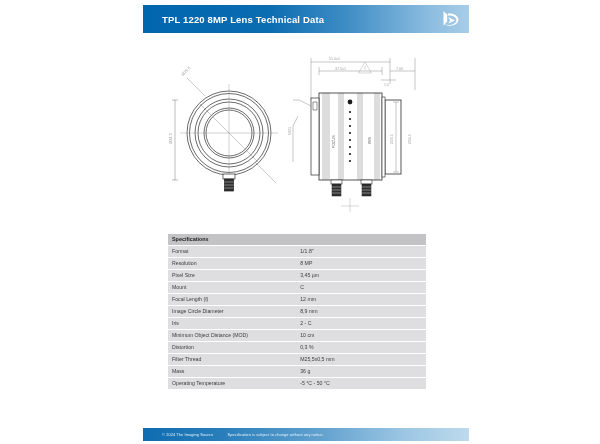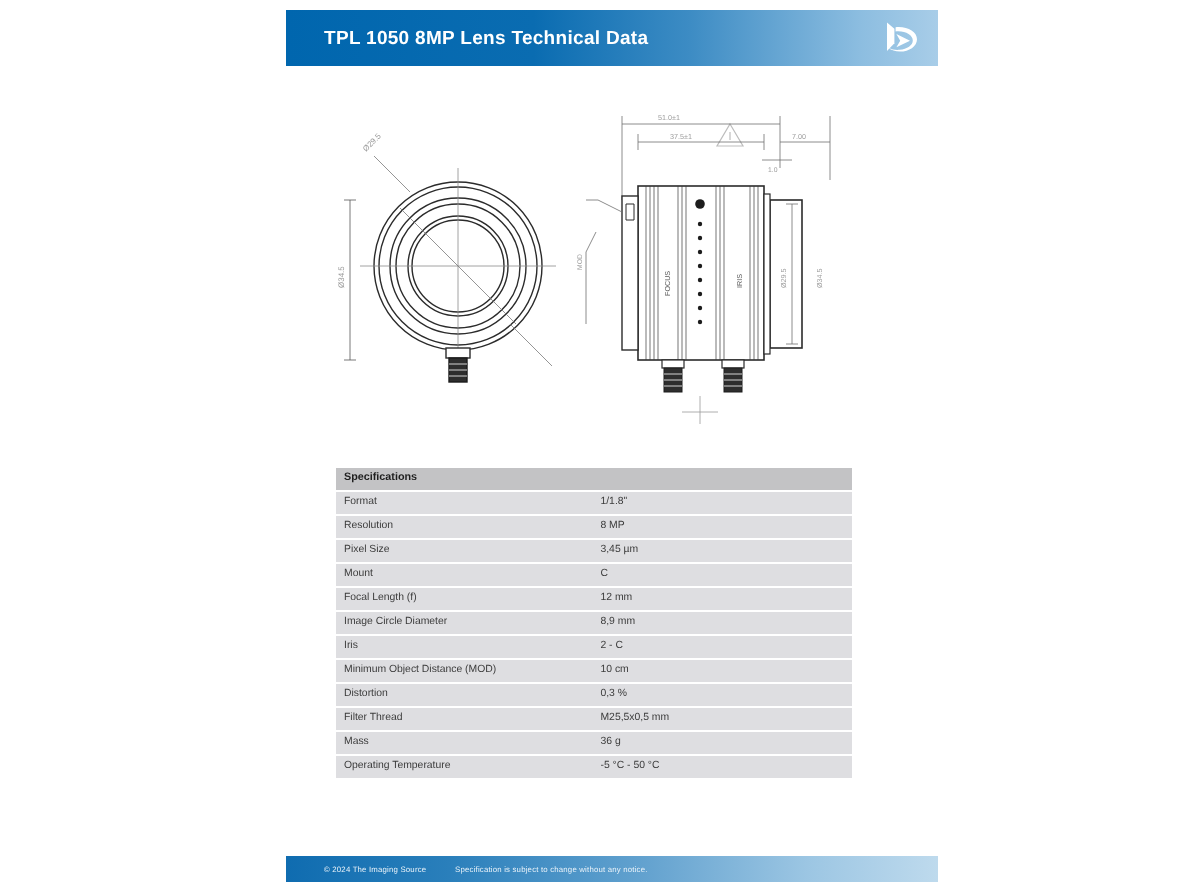--- a/index.html
+++ b/index.html
@@ -109,21 +109,21 @@
     letter-spacing: 0.1px;
   }
   .footer-sep { display: inline-block; width: 12px; }
 </style>
 </head>
 <body>
 
 <div class="page">
 
   <div class="header-bar">
-    <div class="header-title">TPL 1050 8MP Lens Technical Data</div>
+    <div class="header-title">TPL 1220 8MP Lens Technical Data</div>
     <div class="logo-wrap">
       <svg width="26" height="22" viewBox="0 0 26 22">
         <path d="M6.5 3.2 L6.5 17.5 L10.2 13.6 L10.2 6.4 Z" fill="#ffffff"></path>
         <path d="M10.8 5.6 C16.5 5.0 21.5 7.8 21.5 11.6 C21.5 15.2 17.6 17.8 13.0 17.8
                  C10.6 17.8 8.6 17.1 7.3 16.0 C9.0 16.8 11.0 17.1 12.8 16.9
                  C16.6 16.5 19.4 14.6 19.4 12.2 C19.4 9.7 16.2 7.6 12.1 7.6
                  C11.6 7.6 11.2 7.6 10.8 7.7 Z" fill="#ffffff"></path>
         <path d="M11.2 9.0 L18.0 12.4 L11.2 15.6 L13.1 12.4 Z" fill="#ffffff"></path>
       </svg>
     </div>

